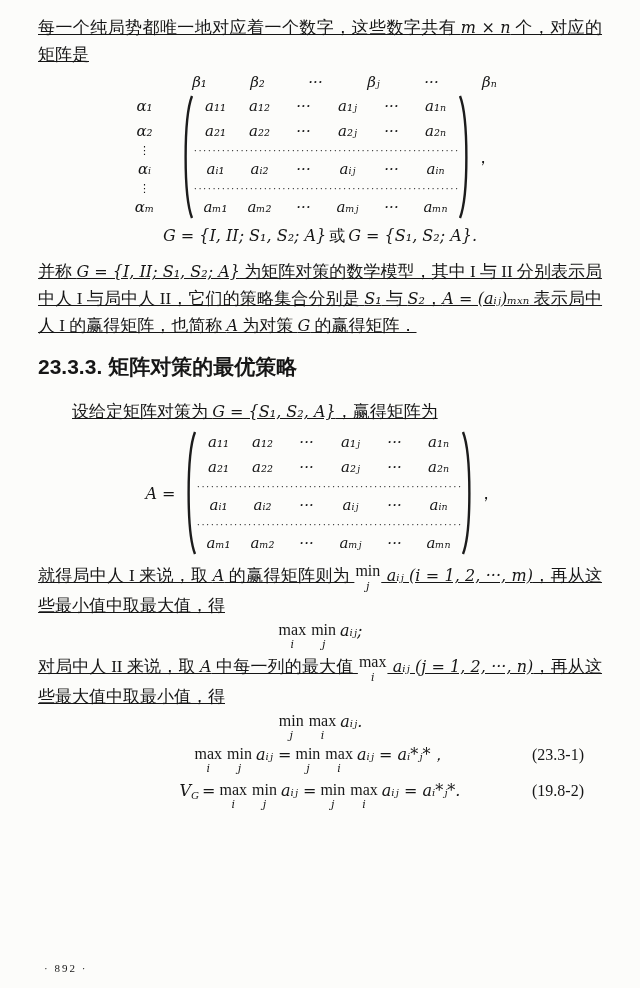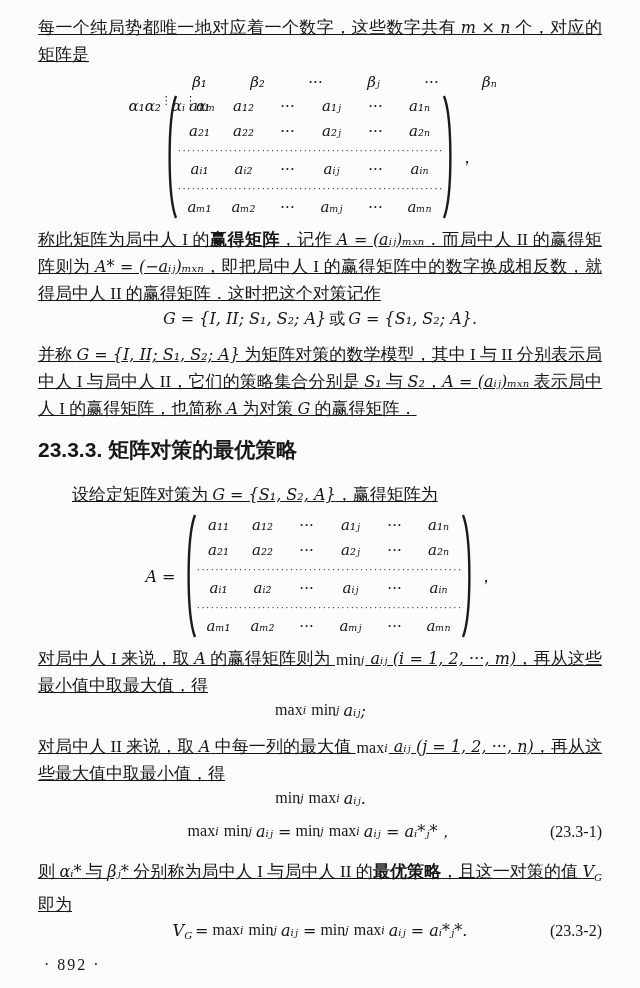--- a/index.html
+++ b/index.html
@@ -9,54 +9,54 @@
     font-family:"Liberation Serif","DejaVu Serif","DejaVu Sans",serif;
   }
   .page{position:relative;box-sizing:border-box;width:640px;height:988px;padding:14px 38px 0 38px;}
   .para{font-size:17px;line-height:27px;margin:0;text-align:justify;text-decoration:underline;}
   .indent{text-indent:2em;}
   .m{font-style:italic;font-family:"DejaVu Serif","DejaVu Sans",serif;font-size:16px;}
   .b{font-weight:bold;}
   .hb{font-family:"Liberation Sans","DejaVu Sans",sans-serif;}
   sub{font-size:11px;font-style:italic;}
   
-  .uop{display:inline-flex;flex-direction:row;align-items:center;line-height:1;vertical-align:middle;margin:0 1px;}
+  .uop{display:inline-flex;flex-direction:column;align-items:center;line-height:1;vertical-align:middle;margin:0 1px;}
   .uop .op{font-size:16px;line-height:1.1;font-style:normal;}
   .uop .us{font-size:11px;font-style:italic;line-height:1;margin-top:1px;font-family:"DejaVu Serif","DejaVu Sans",serif;}
   
   .display{display:flex;justify-content:center;align-items:flex-start;gap:3px;font-size:16px;margin:2px 0;min-height:30px;}
   .eqrow{display:flex;align-items:flex-start;margin:3px 0;padding-left:70px;min-height:33px;}
   .eqfill{flex:1;display:flex;justify-content:center;align-items:flex-start;gap:3px;}
-  .eqnum{width:70px;text-align:right;font-size:16px;line-height:1.3;}
+  .eqnum{width:70px;text-align:left;font-size:16px;line-height:1.3;}
   .vg{display:inline-flex;align-items:flex-start;}
   .vg sub{margin-top:8px;font-style:italic;}
   
   .heading{font-family:"Liberation Sans","DejaVu Sans",sans-serif;font-weight:bold;font-size:21px;margin:14px 0 17px 0;}
   .heading .num{margin-right:6px;}
   
   .mblock{display:flex;justify-content:center;margin:5px 0 6px 0;}
   .mx{display:flex;flex-direction:column;}
   .mx-head{display:flex;margin-bottom:3px;gap:14px;}
   .mx-head .mc{width:44px;text-align:center;font-size:15px;font-style:italic;font-family:"DejaVu Serif","DejaVu Sans",serif;}
   .mx-body{display:flex;align-items:stretch;}
-  .mx-labels{display:flex;flex-direction:row;width:32px;margin-right:4px;}
+  .mx-labels{display:flex;flex-direction:column;width:32px;margin-right:20px;}
   .ml{font-size:15px;font-style:italic;text-align:center;font-family:"DejaVu Serif","DejaVu Sans",serif;}
   .r24{height:25px;line-height:25px;}
   .r14{height:13px;line-height:13px;font-size:11px;}
   .mx-cells{display:flex;flex-direction:column;width:264px;}
   .mrow{display:flex;}
   .mrow .cell{width:44px;text-align:center;font-size:15px;font-style:italic;font-family:"DejaVu Serif","DejaVu Sans",serif;}
   .mdots{overflow:hidden;white-space:nowrap;text-align:center;color:#222;letter-spacing:1px;}
   .paren{width:13px;height:126px;flex:0 0 13px;}
   .paren path{stroke:#1c1c1c;stroke-width:2.4;fill:none;}
   .mtrail{align-self:center;font-size:17px;margin-left:4px;}
   .mlhs{align-self:center;margin-right:8px;font-size:16px;font-style:italic;font-family:"DejaVu Serif","DejaVu Sans",serif;}
   .hdr-offset{margin-left:49px;}
   
-  .pageno{position:absolute;left:44px;bottom:14px;font-size:16px;letter-spacing:2px;}
+  .pageno{position:absolute;left:44px;bottom:14px;font-size:11px;letter-spacing:2px;}
 </style>
 </head>
 <body>
 
 <div class="page">
 
   <p class="para"><span>每一个纯局势都唯一地对应着一个数字，这些数字共有 </span><span class="m">m × n</span><span> 个，对应的矩阵是</span></p>
 
   <div class="mblock">
     <div class="mx">
@@ -117,21 +117,20 @@
           </div>
         </div>
         <svg class="paren" viewBox="0 0 13 126" preserveAspectRatio="none">
             <path d="M2 2 C 10.5 24, 10.5 102, 2 124"></path>
           </svg>
         <span class="mtrail">，</span>
       </div>
     </div>
   </div>
 
-  <p class="para"><span>称此矩阵为局中人 I 的</span><span class="b hb">赢得矩阵</span><span>，记作 </span><span class="m">A = (aᵢⱼ)ₘₓₙ</span><span>．而局中人 II 的赢得矩阵则为 </span><span class="m">A* = (−aᵢⱼ)ₘₓₙ</span><span>，即把局中人 I 的赢得矩阵中的数字换成相反数，就得局中人 II 的赢得矩阵．这时把这个对策记作</span></p>
 
   <div class="display">
       <span class="m">G = {I, II; S₁, S₂; A}</span>
       <span> 或 </span>
       <span class="m">G = {S₁, S₂; A}.</span>
     </div>
 
   <p class="para"><span>并称 </span><span class="m">G = {I, II; S₁, S₂; A}</span><span> 为矩阵对策的数学模型，其中 I 与 II 分别表示局中人 I 与局中人 II，它们的策略集合分别是 </span><span class="m">S₁</span><span> 与 </span><span class="m">S₂</span><span>，</span><span class="m">A = (aᵢⱼ)ₘₓₙ</span><span> 表示局中人 I 的赢得矩阵，也简称 </span><span class="m">A</span><span> 为对策 </span><span class="m">G</span><span> 的赢得矩阵．</span></p>
 
   <h2 class="heading"><span class="num">23.3.3.</span><span>矩阵对策的最优策略</span></h2>
@@ -182,21 +181,21 @@
           </div>
         </div>
         <svg class="paren" viewBox="0 0 13 126" preserveAspectRatio="none">
             <path d="M2 2 C 10.5 24, 10.5 102, 2 124"></path>
           </svg>
         <span class="mtrail">，</span>
       </div>
     </div>
   </div>
 
-  <p class="para"><span>对局中人 I 来说，取 </span><span class="m">A</span><span> 的赢得矩阵则为 </span><span class="uop">
+  <p class="para"><span>就得局中人 I 来说，取 </span><span class="m">A</span><span> 的赢得矩阵则为 </span><span class="uop">
         <span class="op">min</span>
         <span class="us">j</span>
       </span><span class="m"> aᵢⱼ (i = 1, 2, ···, m)</span><span>，再从这些最小值中取最大值，得</span></p>
 
   <div class="display">
       <span class="uop">
         <span class="op">max</span>
         <span class="us">i</span>
       </span>
       <span class="uop">
@@ -241,21 +240,20 @@
         </span>
         <span class="uop">
           <span class="op">max</span>
           <span class="us">i</span>
         </span>
         <span class="m">aᵢⱼ = aᵢ*ⱼ*，</span>
       </div>
     <span class="eqnum">(23.3-1)</span>
   </div>
 
-  <p class="para"><span>则 </span><span class="m">αᵢ*</span><span> 与 </span><span class="m">βⱼ*</span><span> 分别称为局中人 I 与局中人 II 的</span><span class="b hb">最优策略</span><span>，且这一对策的值 </span><span class="m">V</span><sub>G</sub><span> 即为</span></p>
 
   <div class="eqrow">
     <div class="eqfill">
         <span class="vg">
           <span class="m">V</span>
           <sub>G</sub>
         </span>
         <span class="m"> = </span>
         <span class="uop">
           <span class="op">max</span>
@@ -269,20 +267,20 @@
         <span class="uop">
           <span class="op">min</span>
           <span class="us">j</span>
         </span>
         <span class="uop">
           <span class="op">max</span>
           <span class="us">i</span>
         </span>
         <span class="m">aᵢⱼ = aᵢ*ⱼ*.</span>
       </div>
-    <span class="eqnum">(23.3-2)</span>
+    <span class="eqnum">(19.8-2)</span>
   </div>
 
   <p class="para indent"></p>
 
   <div class="pageno">· 892 ·</div>
 
 </div>
 
 </body></html>

